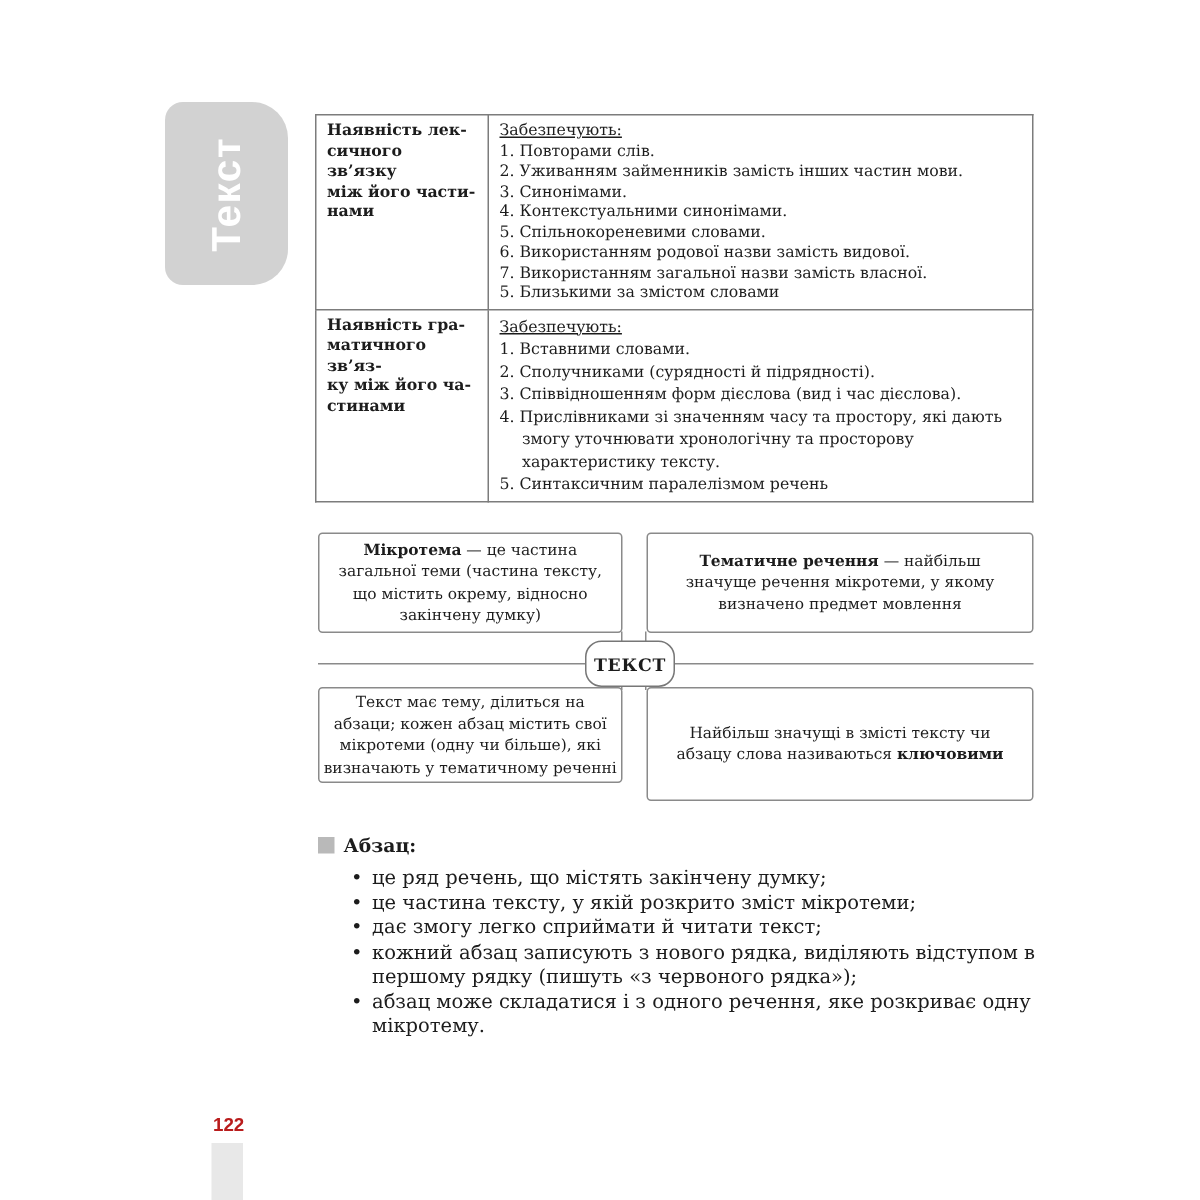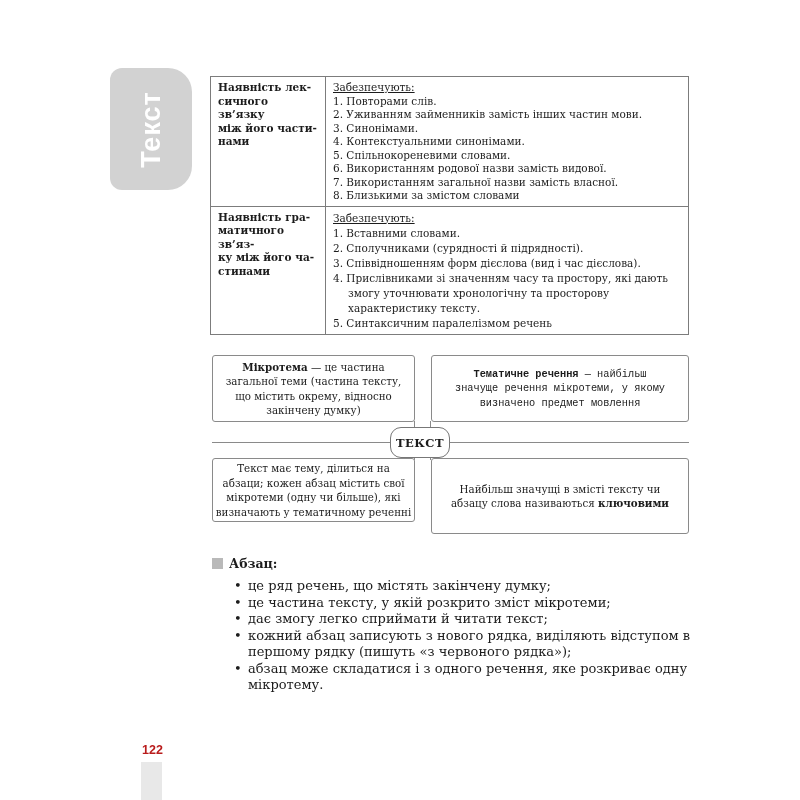--- a/index.html
+++ b/index.html
@@ -151,21 +151,21 @@
 нами</td>
       <td class="content-cell">
         <div class="cell-heading">Забезпечують:</div>
         <div class="num-item">1. Повторами слів.</div>
         <div class="num-item">2. Уживанням займенників замість інших частин мови.</div>
         <div class="num-item">3. Синонімами.</div>
         <div class="num-item">4. Контекстуальними синонімами.</div>
         <div class="num-item">5. Спільнокореневими словами.</div>
         <div class="num-item">6. Використанням родової назви замість видової.</div>
         <div class="num-item">7. Використанням загальної назви замість власної.</div>
-        <div class="num-item">8. Близькими за змістом словами</div>
+        <div class="num-item">5. Близькими за змістом словами</div>
       </td>
     </tr>
     <tr class="row-2">
       <td class="term-cell">Наявність гра-
 матичного зв’яз-
 ку між його ча-
 стинами</td>
       <td class="content-cell lh-lg">
         <div class="cell-heading">Забезпечують:</div>
         <div class="num-item">1. Вставними словами.</div>
@@ -179,21 +179,21 @@
     </table>
 
   <div class="dg-line" style="left:212px; top:442px; width:477px; height:1px;"></div>
   <div class="dg-line" style="left:414px; top:421px; width:1px; height:39px;"></div>
   <div class="dg-line" style="left:430px; top:421px; width:1px; height:39px;"></div>
 
   <div class="dg-box" style="left:212px; top:355px; width:203px; height:67px;">
     <span class="inner" style="max-width:192px;"><b>Мікротема</b><span> — це частина загальної теми (частина тексту, що містить окрему, відносно закінчену думку)</span></span>
   </div>
   <div class="dg-box" style="left:431px; top:355px; width:258px; height:67px;">
-    <span class="inner" style="max-width:222px;font-family:Liberation Mono, monospace;"><b>Тематичне речення</b><span> — найбільш значуще речення мікротеми, у якому визначено предмет мовлення</span></span>
+    <span class="inner" style="max-width:222px;"><b>Тематичне речення</b><span> — найбільш значуще речення мікротеми, у якому визначено предмет мовлення</span></span>
   </div>
   <div class="dg-box" style="left:212px; top:458px; width:203px; height:64px;">
     <span class="inner" style="max-width:196px;">Текст має тему, ділиться на абзаци; кожен абзац містить свої мікротеми (одну чи більше), які визначають у тематичному реченні</span>
   </div>
   <div class="dg-box" style="left:431px; top:458px; width:258px; height:76px;">
     <span class="inner" style="max-width:222px;"><span>Найбільш значущі в змісті тексту чи абзацу слова називаються </span><b>ключовими</b></span>
   </div>
 
   <div class="dg-center">
     <span>ТЕКСТ</span>

